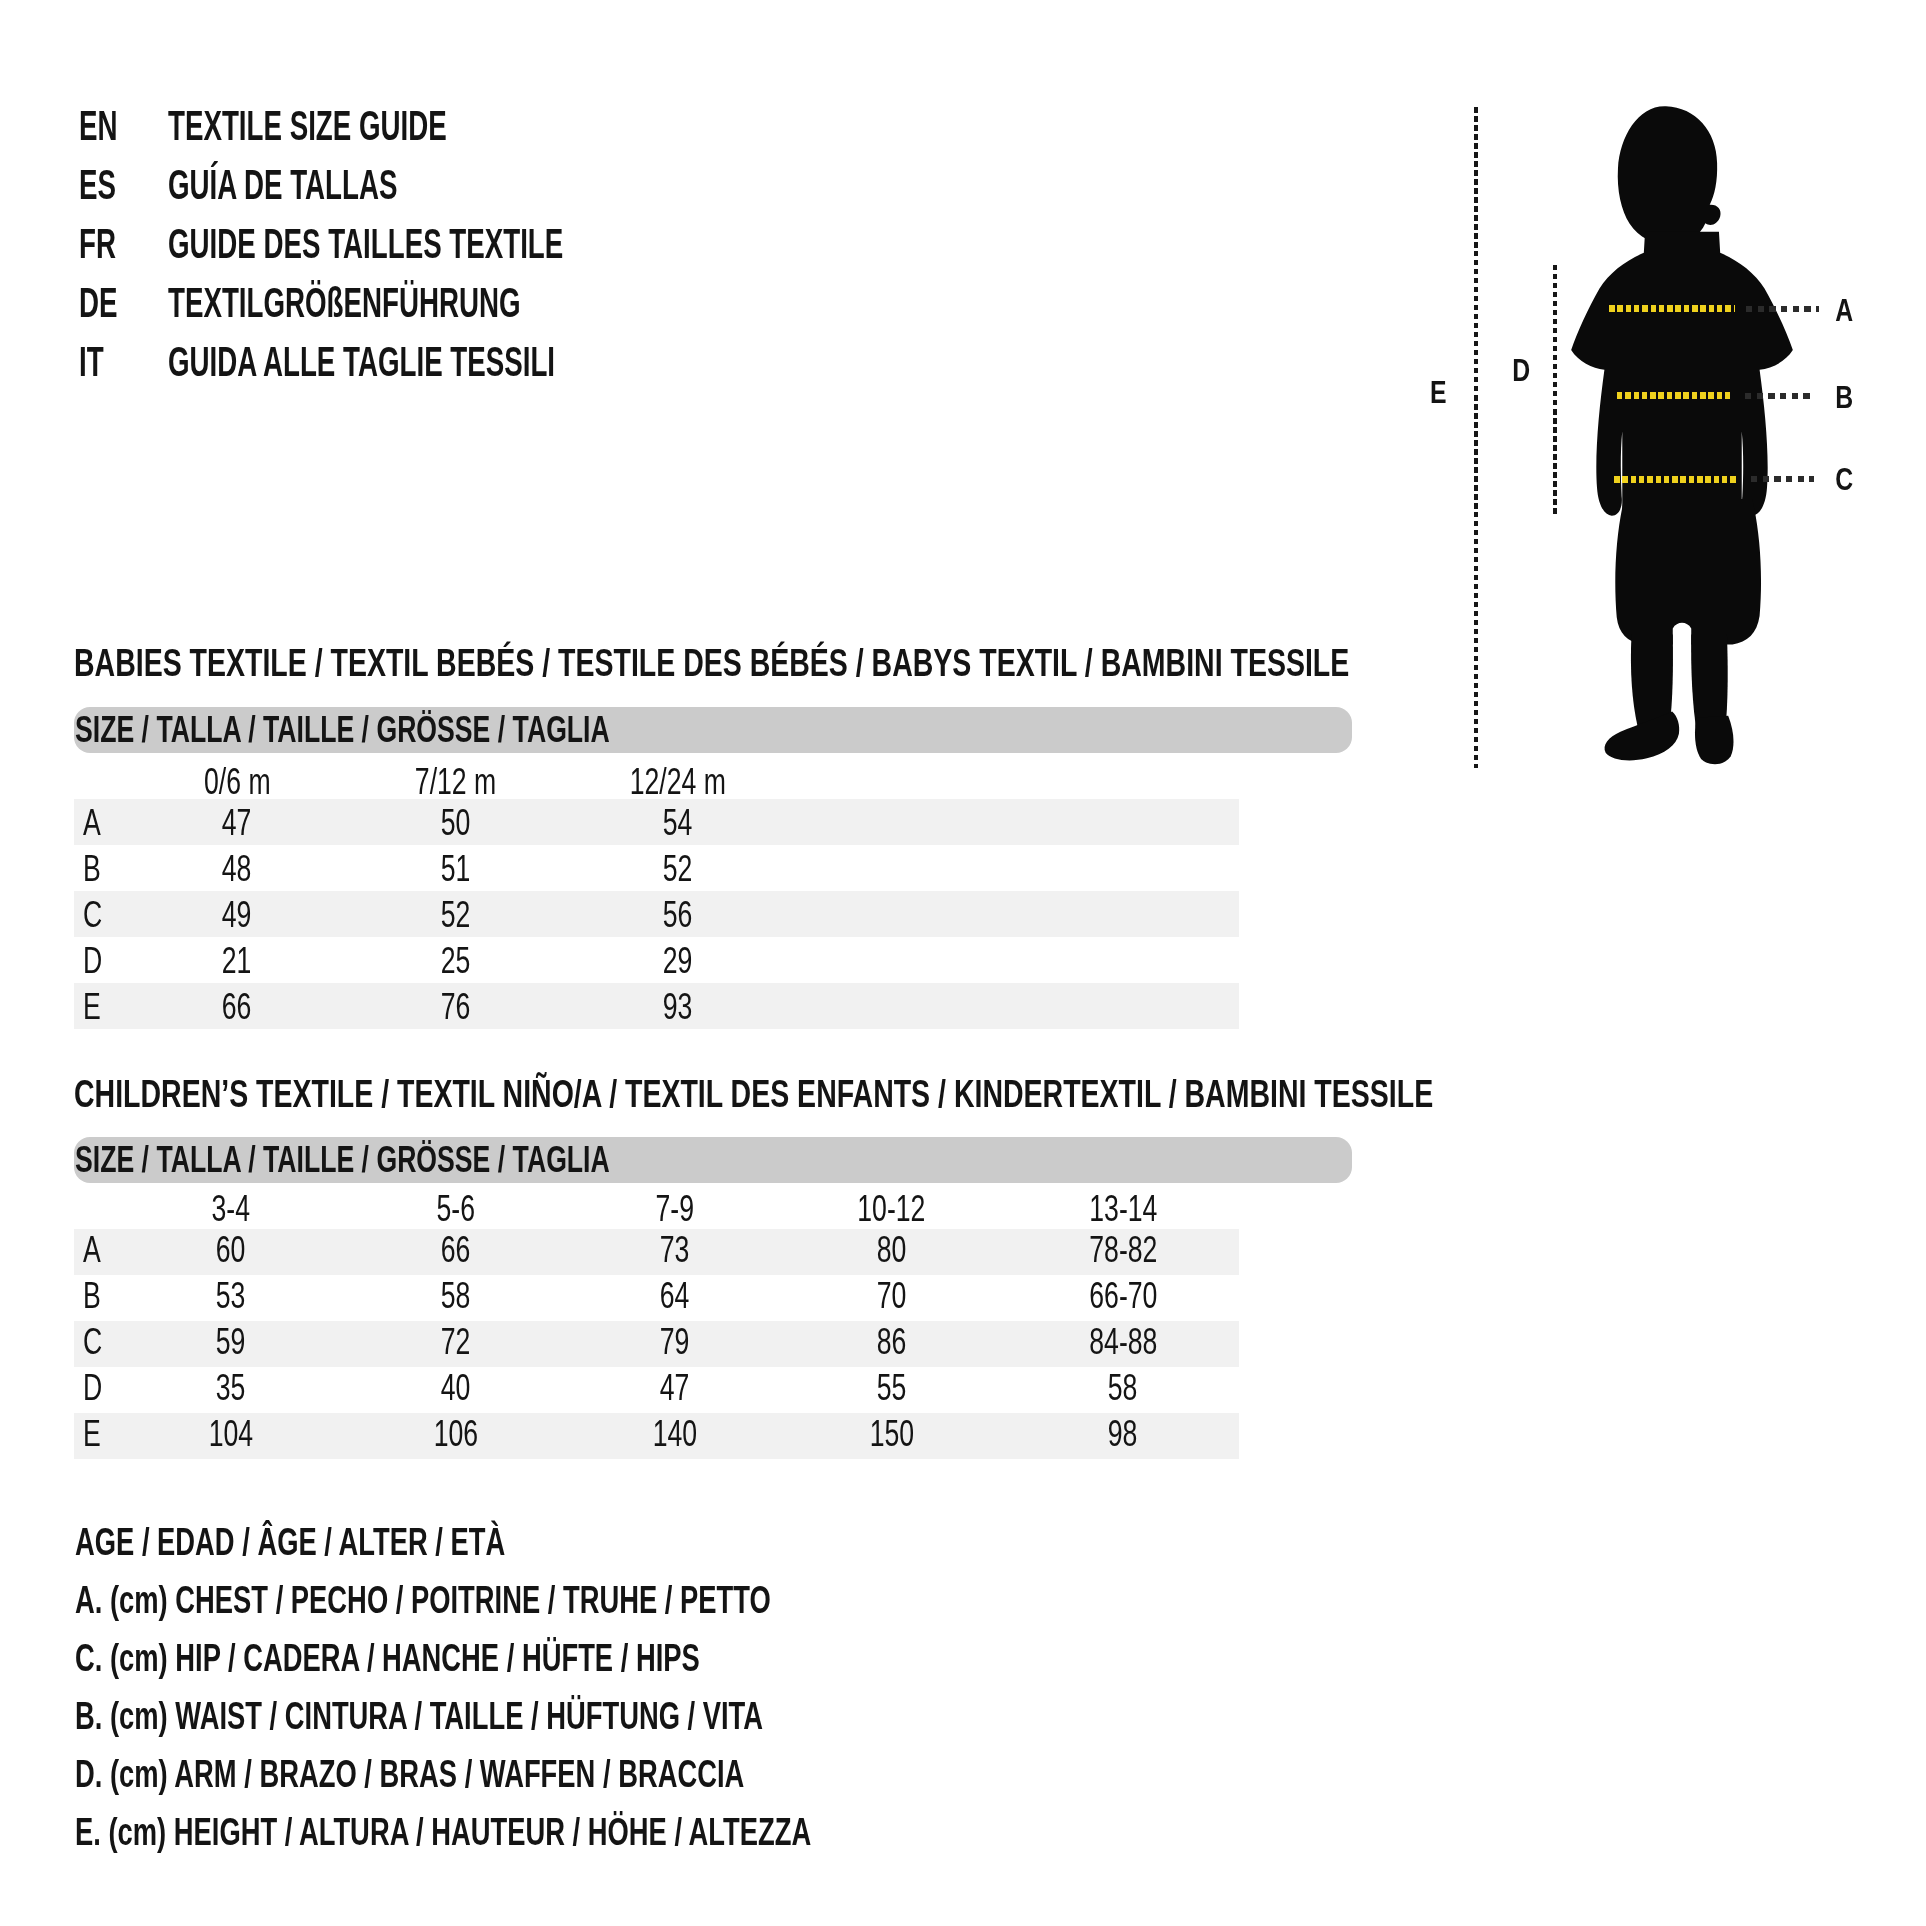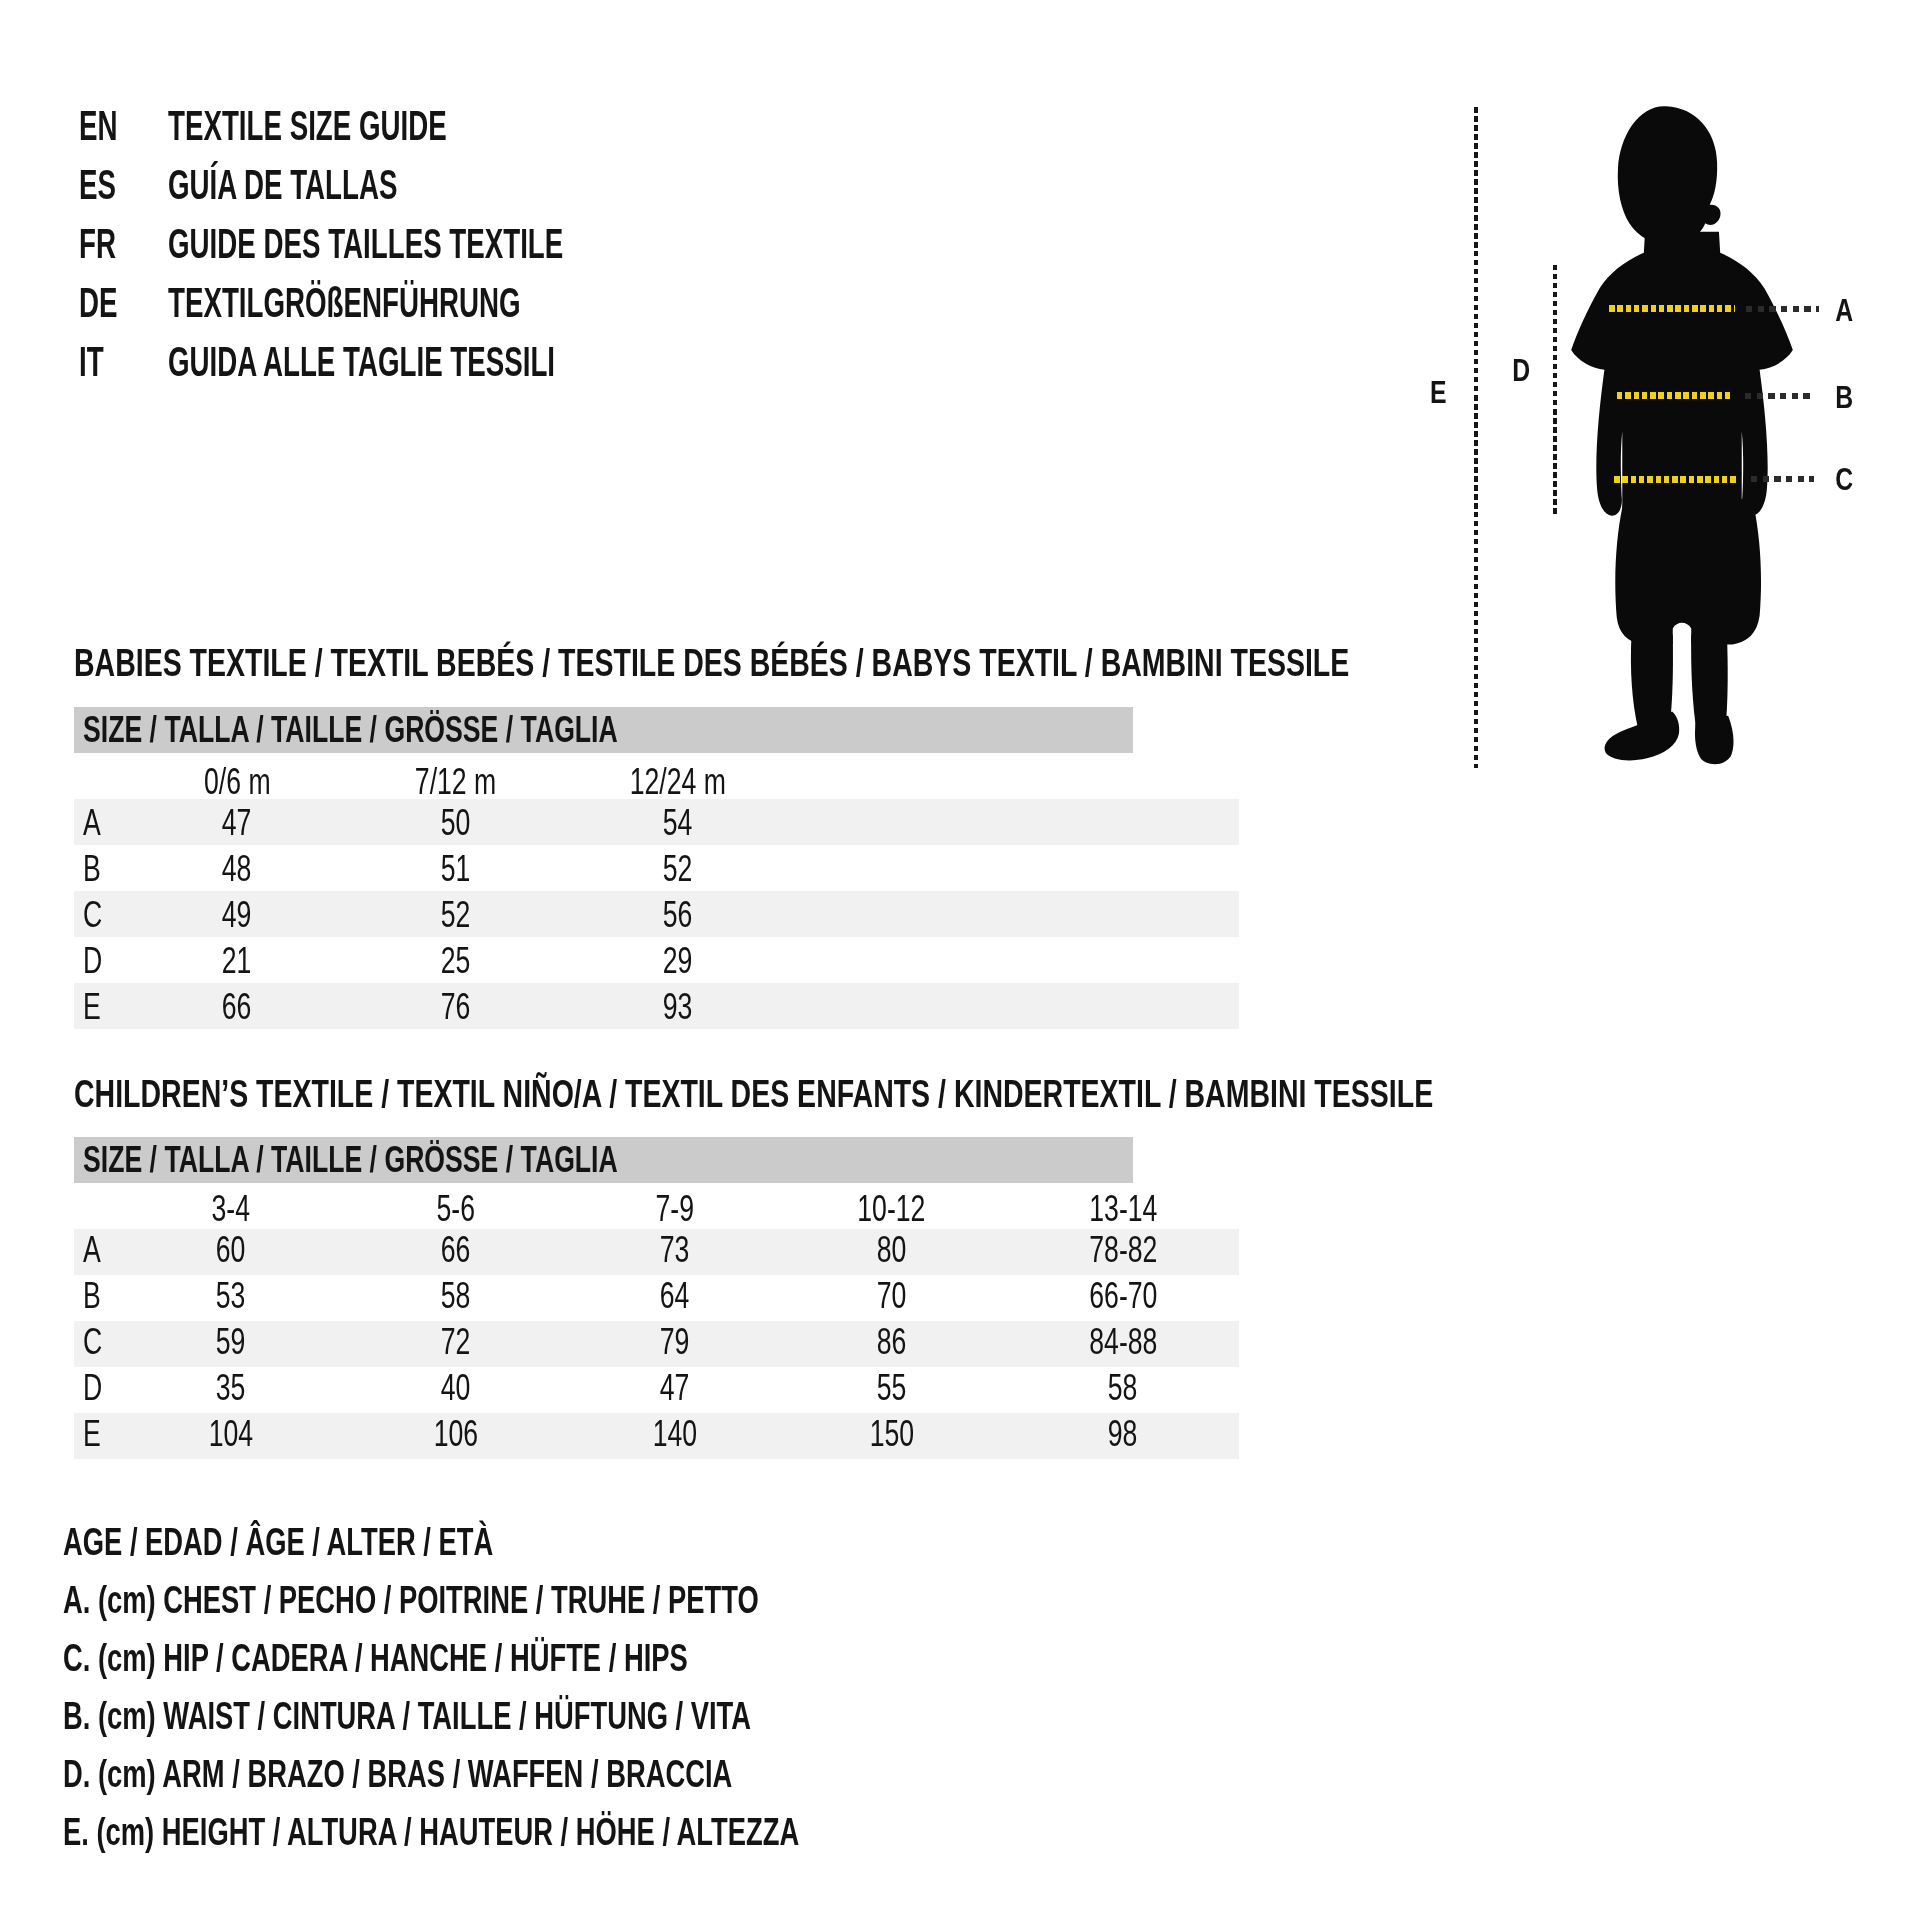--- a/index.html
+++ b/index.html
@@ -43,41 +43,41 @@
   #lab-a { left: 1826px; top: 292px; }
   #lab-b { left: 1826px; top: 379px; }
   #lab-c { left: 1826px; top: 461px; }
   #lab-d { left: 1503px; top: 352px; }
   #lab-e { left: 1420px; top: 374px; }
 
   
   .section-title { height: 46px; display: flex; align-items: center; font-size: 38px; font-weight: 700; line-height: 1; }
   #babies-title   { left: 74px; top: 640px; }
   #children-title { left: 74px; top: 1071px; }
-  .size-bar { width: 1059px; height: 46px; background: #cbcbcb; display: flex; align-items: center;
-              padding-left: 9px; box-sizing: border-box; font-size: 37px; font-weight: 700; }
+  .size-bar { width: 1278px; height: 46px; background: #cbcbcb; display: flex; align-items: center;
+              padding-left: 1px; box-sizing: border-box; font-size: 37px; font-weight: 700; border-radius: 16px; }
   #babies-bar   { left: 74px; top: 707px; }
   #children-bar { left: 74px; top: 1137px; }
 
   
   .trow { display: grid; align-items: center; width: 1165px; }
   .g-babies   { grid-template-columns: 55px 216px 222px 222px auto; }
   .g-children { grid-template-columns: 49px 216px 234px 203px 231px auto; text-align: right; }
   .thead-row { height: 37px; }
   .tbody .trow { height: 46px; }
   .tbody .trow.stripe { background: #f1f1f1; }
   .cell { display: flex; align-items: center; justify-content: center; font-size: 37px; font-weight: 400; line-height: 1; }
   .cell.row-label { justify-content: flex-start; padding-left: 8.6px; }
   #babies-head   { left: 74px; top: 763px; }
   #babies-rows   { left: 74px; top: 799px; }
   #children-head { left: 74px; top: 1190px; }
   #children-rows { left: 74px; top: 1229px; }
 
   
-  #legend { left: 63px; top: 1513px; }
+  #legend { left: 75px; top: 1513px; }
   .legend-line { height: 58px; display: flex; align-items: center; font-size: 38px; font-weight: 700; line-height: 1; }
 </style>
 </head>
 <body style="--dash-yellow: #efd11d; --dash-dark: #2b2b2b;">
 
 <div id="lang-rows" class="abs">
     <div class="lang-row">
       <div class="lang-code"><span class="cond o-l s66">EN</span></div>
       <div class="lang-title"><span class="cond o-l s66">TEXTILE SIZE GUIDE</span></div>
     </div>

